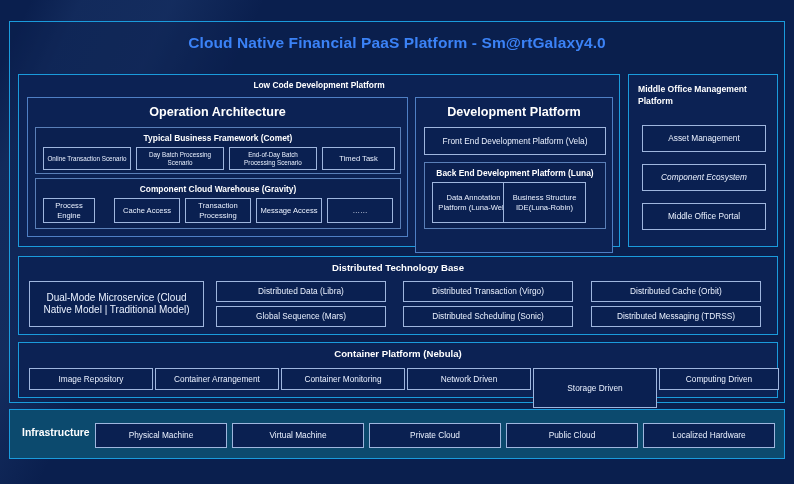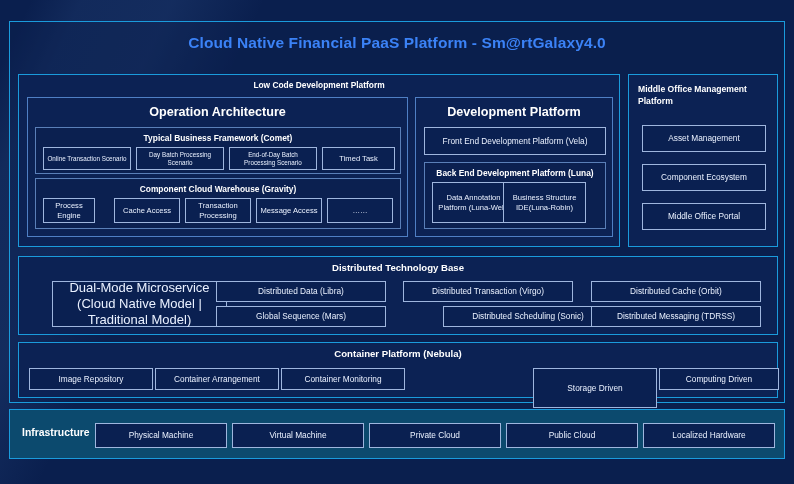--- a/index.html
+++ b/index.html
@@ -160,59 +160,60 @@
         <div class="inner-group" style="left:7px; top:80px; width:366px; height:51px;">
           <div class="panel-hdr">Component Cloud Warehouse (Gravity)</div>
           <div class="chip md" style="left:7px; top:19px; width:52px; height:25px;">Process Engine</div>
           <div class="chip md" style="left:78px; top:19px; width:66px; height:25px;">Cache Access</div>
           <div class="chip md" style="left:149px; top:19px; width:66px; height:25px;">Transaction Processing</div>
           <div class="chip md" style="left:220px; top:19px; width:66px; height:25px;">Message Access</div>
           <div class="chip md" style="left:291px; top:19px; width:66px; height:25px;">……</div>
         </div>
       </div>
 
-      <div class="panel" style="left:396px; top:22px; width:198px; height:140px;">
+      <div class="panel" style="left:396px; top:22px; width:198px; height:156px;">
         <div class="panel-hdr-lg">Development Platform</div>
 
         <div class="chip lg" style="left:8px; top:29px; width:182px; height:28px;">Front End Development Platform (Vela)</div>
 
         <div class="inner-group" style="left:8px; top:64px; width:182px; height:67px;">
           <div class="panel-hdr">Back End Development Platform (Luna)</div>
           <div class="chip md" style="left:7px; top:19px; width:83px; height:41px;">Data Annotation Platform (Luna-Web)</div>
           <div class="chip md" style="left:78px; top:19px; width:83px; height:41px;">Business Structure IDE(Luna-Robin)</div>
         </div>
       </div>
     </div>
 
     <div class="panel-cyan" style="left:618px; top:52px; width:150px; height:173px;">
       <div style="font-size:8.6px; font-weight:bold; color:#ffffff; padding:8px 0 0 9px; line-height:1.45; width:128px;">Middle Office Management Platform</div>
       <div class="chip lg" style="left:13px; top:50px; width:124px; height:27px;">Asset Management</div>
-      <div class="chip lg" style="left:13px; top:89px; width:124px; height:27px;">Component Ecosystem</div>
+      <div class="chip lg" style="left:13px; top:89px; width:124px; height:27px;font-style:italic;">Component Ecosystem</div>
       <div class="chip lg" style="left:13px; top:128px; width:124px; height:27px;">Middle Office Portal</div>
     </div>
 
     <div class="panel-cyan" style="left:8px; top:234px; width:760px; height:79px;">
       <div class="panel-hdr-md">Distributed Technology Base</div>
 
-      <div class="chip lg" style="left:10px; top:24px; width:175px; height:46px; font-size:13px;margin-left:23px;">Dual-Mode Microservice (Cloud Native Model | Traditional Model)</div>
+      <div class="chip lg" style="left:10px; top:24px; width:175px; height:46px; font-size:10px;">Dual-Mode Microservice (Cloud Native Model | Traditional Model)</div>
 
       <div class="chip lg" style="left:197px; top:24px; width:170px; height:21px;">Distributed Data (Libra)</div>
       <div class="chip lg" style="left:384px; top:24px; width:170px; height:21px;">Distributed Transaction (Virgo)</div>
       <div class="chip lg" style="left:572px; top:24px; width:170px; height:21px;">Distributed Cache (Orbit)</div>
 
       <div class="chip lg" style="left:197px; top:49px; width:170px; height:21px;">Global Sequence (Mars)</div>
-      <div class="chip lg" style="left:384px; top:49px; width:170px; height:21px;margin-left:40px;">Distributed Scheduling (Sonic)</div>
+      <div class="chip lg" style="left:384px; top:49px; width:170px; height:21px;">Distributed Scheduling (Sonic)</div>
       <div class="chip lg" style="left:572px; top:49px; width:170px; height:21px;">Distributed Messaging (TDRSS)</div>
     </div>
 
     <div class="panel-cyan" style="left:8px; top:320px; width:760px; height:56px;">
       <div class="panel-hdr-md">Container Platform (Nebula)</div>
       <div class="chip lg" style="left:10px; top:25px; width:124px; height:22px;">Image Repository</div>
       <div class="chip lg" style="left:136px; top:25px; width:124px; height:22px;">Container Arrangement</div>
       <div class="chip lg" style="left:262px; top:25px; width:124px; height:22px;">Container Monitoring</div>
+      <div class="chip lg" style="left:388px; top:25px; width:124px; height:22px;">Network Driven</div>
       <div class="chip lg" style="left:514px; top:25px; width:124px; height:40px;">Storage Driven</div>
       <div class="chip lg" style="left:640px; top:25px; width:120px; height:22px;">Computing Driven</div>
     </div>
 
   </div>
 
   <div class="infra-bar">
     <div class="infra-label">Infrastructure</div>
     <div class="chip lg" style="left:85px; top:13px; width:132px; height:25px;">Physical Machine</div>
     <div class="chip lg" style="left:222px; top:13px; width:132px; height:25px;">Virtual Machine</div>

